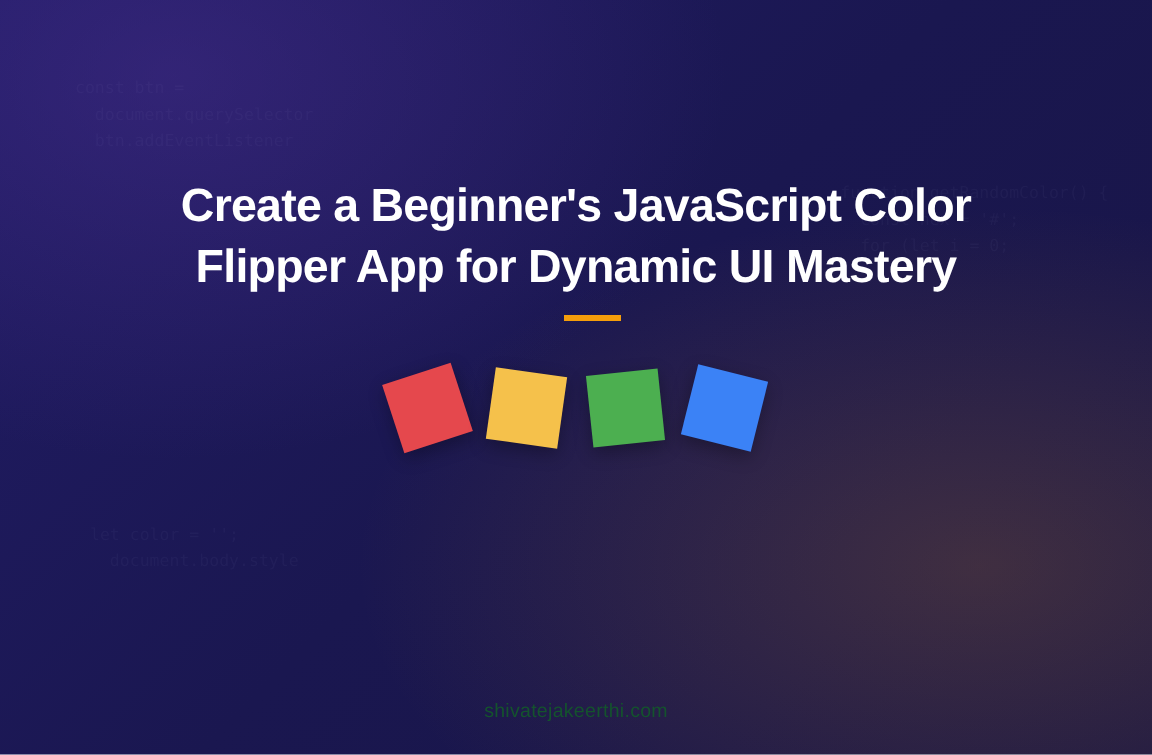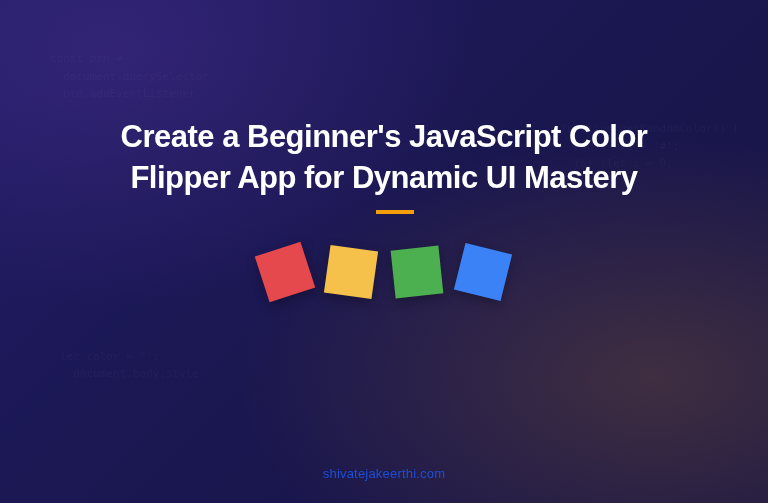--- a/index.html
+++ b/index.html
@@ -73,21 +73,21 @@
     .swatch.yellow { background: #f5c14b; transform: rotate(8deg); }
     .swatch.green { background: #4caf50; transform: rotate(-6deg); }
     .swatch.blue { background: #3b82f6; transform: rotate(14deg); }
     
     .footer {
       position: absolute;
       bottom: 22px;
       left: 0;
       right: 0;
       text-align: center;
-      color: #1d4ed8;
+      color: #14532d;
       font-size: 13px;
       font-weight: 500;
       letter-spacing: 0.2px;
     }
     
     .code-bg {
       position: absolute;
       color: rgba(200, 200, 255, 0.04);
       font-family: monospace;
       font-size: 11px;

